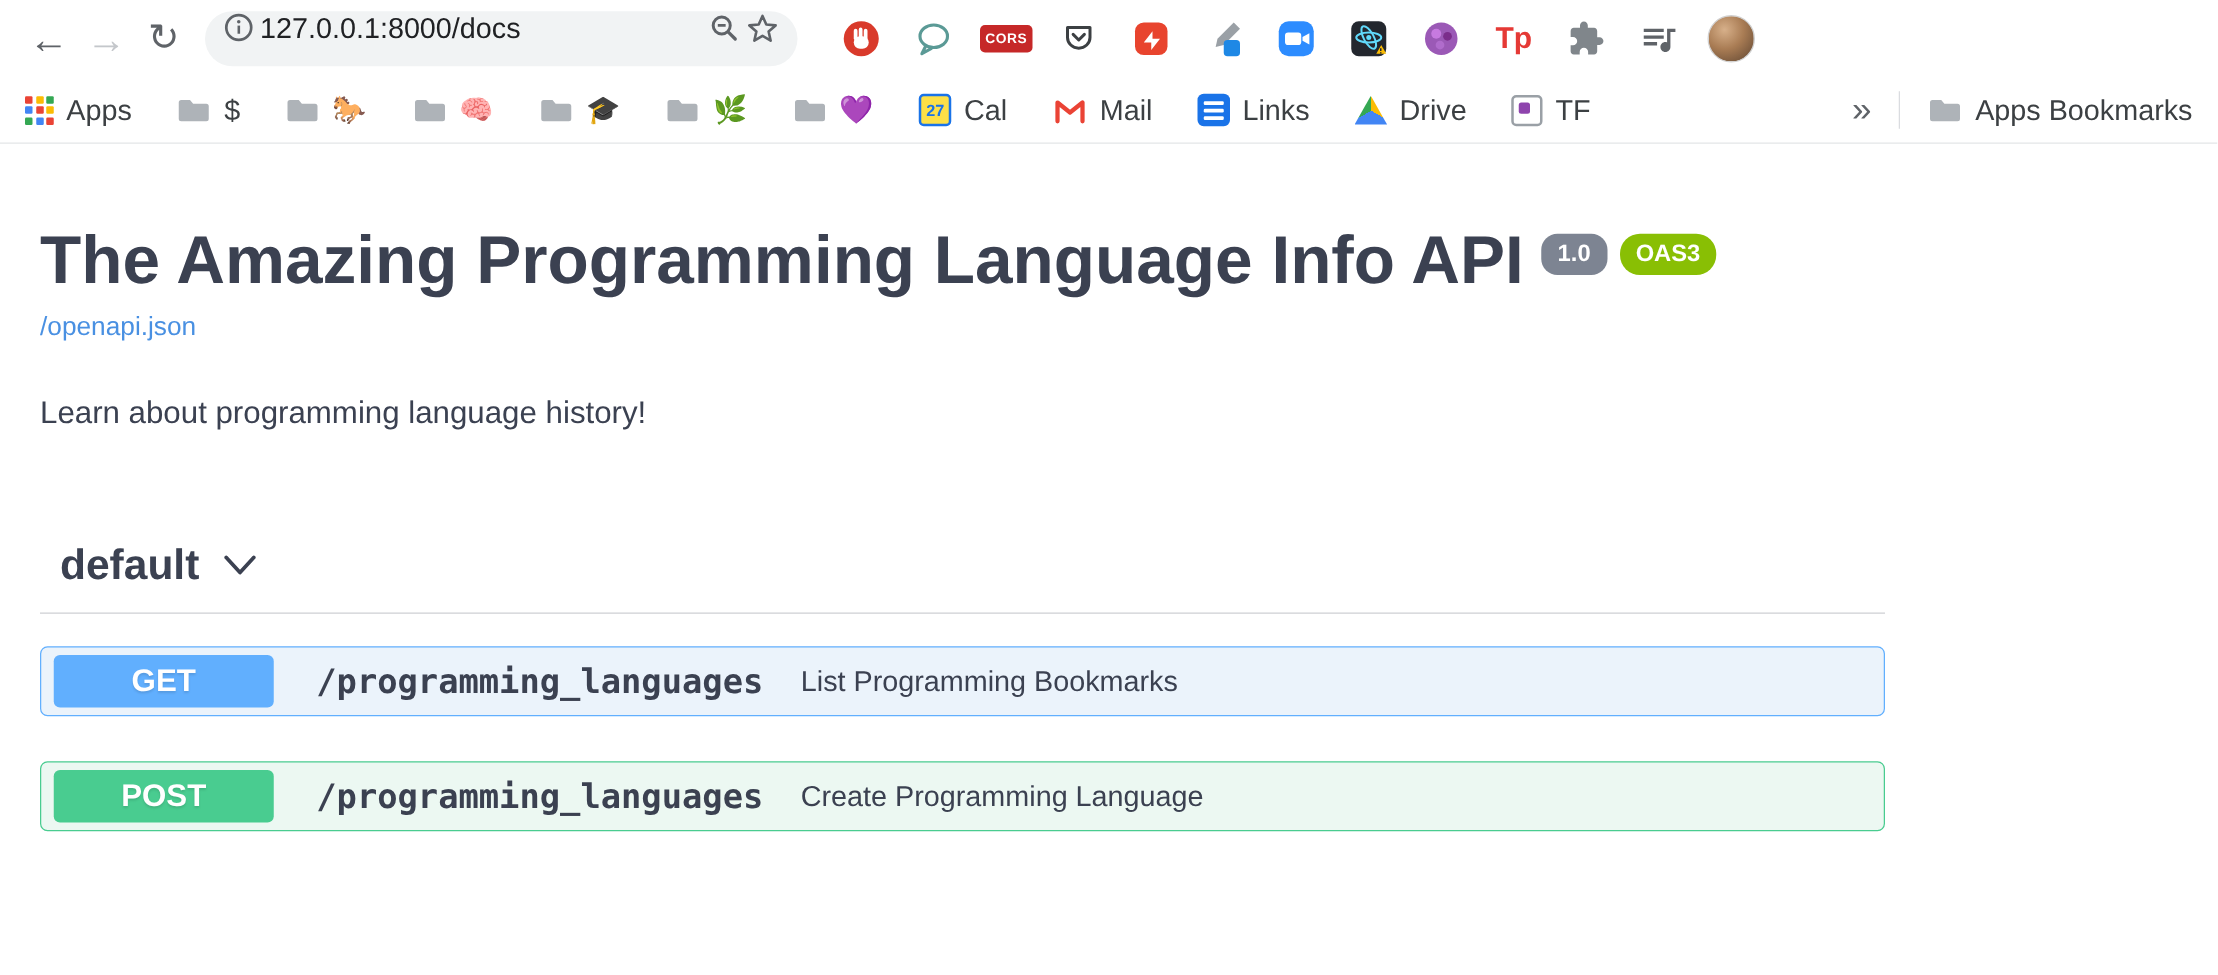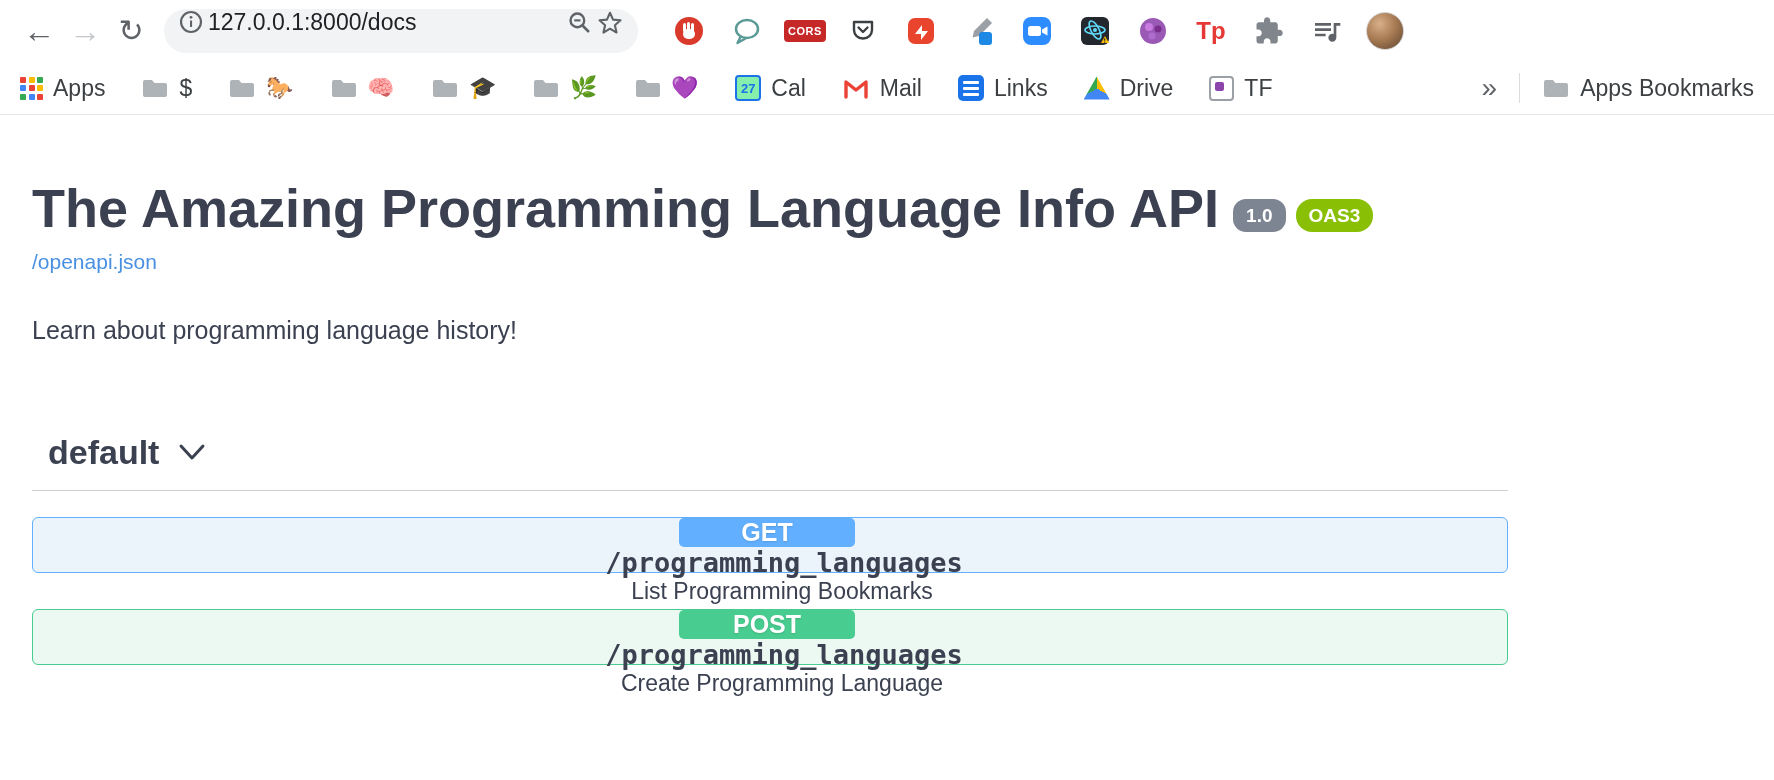--- a/index.html
+++ b/index.html
@@ -29,48 +29,48 @@
   .update-btn { display: flex; align-items: center; gap: 16px; margin-left: 20px; border: 2px solid #d93025; border-radius: 26px; padding: 7px 16px 7px 22px; cursor: pointer; background: #fff; }
   .update-btn .label { color: #d93025; font-size: 25px; font-weight: 500; }
   .kebab { display: flex; flex-direction: column; gap: 4px; }
   .kebab i { width: 5px; height: 5px; border-radius: 50%; background: #d93025; }
 
   
   .bookmarks { height: 53px; display: flex; align-items: center; padding: 0 20px; border-bottom: 1px solid #e4e6e8; font-size: 23px; color: #3c4043; }
   .bm { display: flex; align-items: center; gap: 10px; margin-right: 36px; cursor: pointer; white-space: nowrap; }
   .apps-grid { display: grid; grid-template-columns: repeat(3, 6px); grid-gap: 2.5px; }
   .apps-grid i { width: 6px; height: 6px; border-radius: 1px; }
-  .cal-box { width: 26px; height: 26px; border: 2px solid #1a73e8; border-radius: 4px; background: #86efac; display: flex; align-items: center; justify-content: center; font-size: 13px; font-weight: 700; color: #1a73e8; }
+  .cal-box { width: 26px; height: 26px; border: 2px solid #1a73e8; border-radius: 4px; background: #fde047; display: flex; align-items: center; justify-content: center; font-size: 13px; font-weight: 700; color: #1a73e8; }
   .links-box { width: 26px; height: 26px; background: #1a73e8; border-radius: 5px; display: flex; flex-direction: column; align-items: center; justify-content: center; gap: 3px; }
   .links-box i { width: 16px; height: 3px; background: #fff; border-radius: 1px; }
   .drive-tri { width: 26px; height: 23px; clip-path: polygon(50% 0, 0 100%, 100% 100%);
                background: conic-gradient(#fbbc04 0 120deg, #4285f4 120deg 240deg, #34a853 240deg 360deg); }
   .tf-box { width: 25px; height: 25px; border: 2px solid #9aa0a6; border-radius: 4px; background: #fff; position: relative; }
   .tf-box i { position: absolute; left: 4px; top: 4px; width: 9px; height: 9px; background: #8e44ad; border-radius: 2px; }
   .bm-right { margin-left: auto; display: flex; align-items: center; gap: 22px; }
   .overflow-chev { font-size: 28px; color: #5f6368; cursor: pointer; }
   .bm-divider { width: 1px; height: 30px; background: #dadce0; }
   .emoji { font-size: 22px; line-height: 1; }
 
   
   .content { padding: 64px 32px 0 32px; max-width: 1540px; }
   .title-row { display: flex; align-items: flex-start; gap: 14px; }
   .api-title { font-size: 54px; font-weight: 700; color: #3b4151; line-height: 1.1; }
-  .badges { display: flex; gap: 10px; margin-top: 20px; justify-content: center; }
+  .badges { display: flex; gap: 10px; margin-top: 8px; justify-content: center; }
   .badge { font-size: 19px; font-weight: 700; color: #fff; padding: 7px 13px; border-radius: 13px; line-height: 1; }
   .badge.version { background: #7d8492; }
   .badge.oas { background: #89bf04; border-radius: 16px; }
   .spec-link { display: inline-block; margin-top: 12px; font-size: 21px; color: #4990e2; text-decoration: none; cursor: pointer; }
   .desc { margin-top: 42px; font-size: 25px; color: #3b4151; }
 
   .section { margin-top: 88px; }
   .section-header { display: flex; align-items: center; padding: 0 34px 18px 16px; border-bottom: 1px solid rgba(59,65,81,.25); cursor: pointer; gap: 16px; }
   .section-title { font-size: 34px; font-weight: 700; color: #3b4151; }
 
-  .oprow { display: flex; align-items: center; height: 56px; border-radius: 6px; padding: 0 16px 0 10px; cursor: pointer; flex-direction: column; }
+  .oprow { display: flex; align-items: center; height: 56px; border-radius: 6px; padding: 0 16px 0 10px; cursor: pointer; }
   .oprow.get  { margin-top: 26px; background: #ebf3fb; border: 1px solid #61affe; }
   .oprow.post { margin-top: 36px; background: #ecf8f2; border: 1px solid #49cc90; }
   .method { width: 176px; height: 42px; border-radius: 5px; display: flex; align-items: center; justify-content: center; color: #fff; font-weight: 700; font-size: 25px; text-shadow: 0 1px 2px rgba(0,0,0,.12); }
   .method.get  { background: #61affe; }
   .method.post { background: #49cc90; }
   .path { margin-left: 34px; font-family: "DejaVu Sans Mono", monospace; font-weight: 700; font-size: 27px; color: #3b4151; }
   .summary { margin-left: 30px; font-size: 23px; color: #3b4151; }
 </style>
 </head>
 <body>

